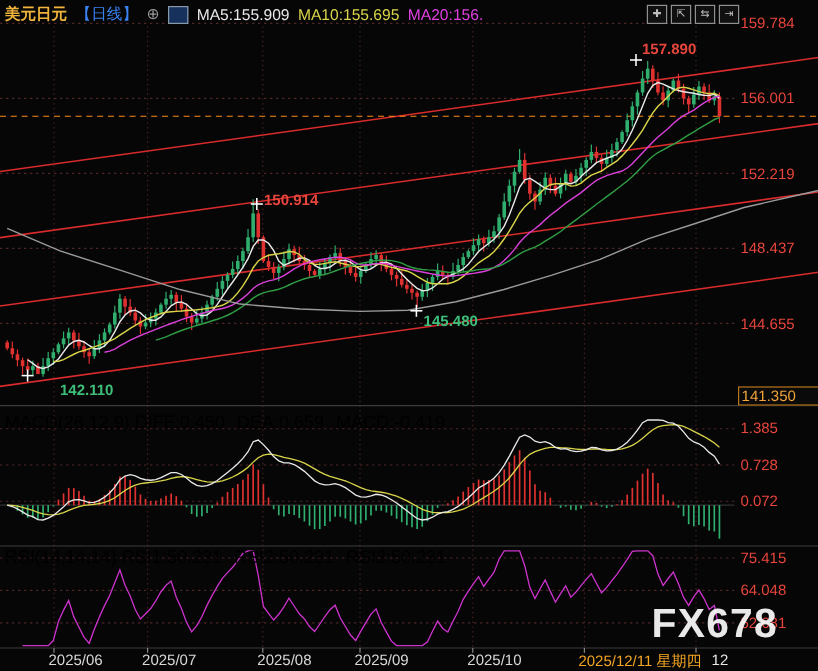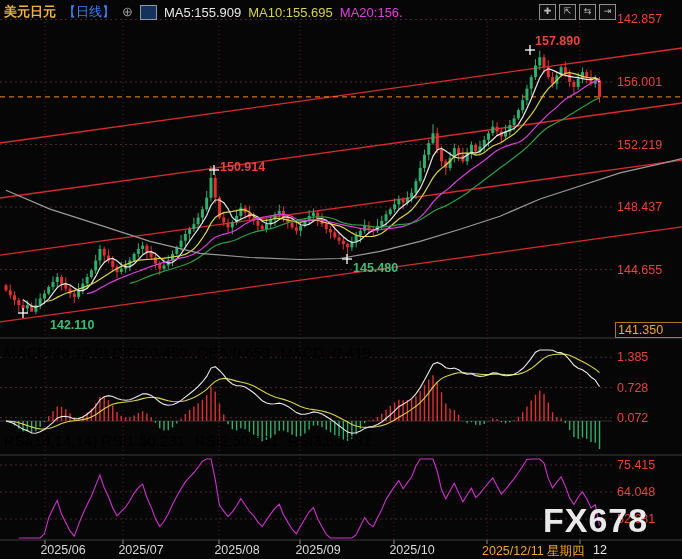--- a/index.html
+++ b/index.html
@@ -548,33 +548,33 @@
       <div class="tb">⇆</div>
       <div class="tb">⇥</div>
     </div>
 
   <div class="abs paneh" style="top:344px;left:4px;">
     <span class="w">MACD(26,12,9) DIFF:0.450</span>
     <span class="y">DEA:0.659</span>
     <span class="m">MACD:-0.419</span>
   </div>
 
-  <div class="abs paneh" style="top:432px;left:4px;">
+  <div class="abs paneh" style="top:456px;left:4px;">
     <span class="w">RSI(14,14,14) RSI1:50.231</span>
     <span class="y">RSI2:50.231</span>
     <span class="m">RSI3:50.231</span>
   </div>
 
   <div class="hl-box" style="top:322px;">141.350</div>
 
   <div class="xh-date" id="xhdate" style="left: 482px;">2025/12/11 星期四</div>
   <div class="xh-part" id="xhpart" style="left: 593px;">12</div>
 
   <div id="wm">FX678</div>
-<div class="axis-lab" style="top: 12.4821px;">142.857</div>
+<div class="axis-lab" style="top: 12.4821px;">159.784</div>
     <div class="axis-lab" style="top: 75px;">156.001</div>
     <div class="axis-lab" style="top: 137.501px;">152.219</div>
     <div class="axis-lab" style="top: 200.003px;">148.437</div>
     <div class="axis-lab" style="top: 262.504px;">144.655</div>
     <div class="axis-lab" style="top: 350.29px;">1.385</div>
     <div class="axis-lab" style="top: 380.512px;">0.728</div>
     <div class="axis-lab" style="top: 410.688px;">0.072</div>
     <div class="axis-lab" style="top: 458.003px;">75.415</div>
     <div class="axis-lab" style="top: 485px;">64.048</div>
     <div class="axis-lab" style="top: 511.997px;">52.681</div>

